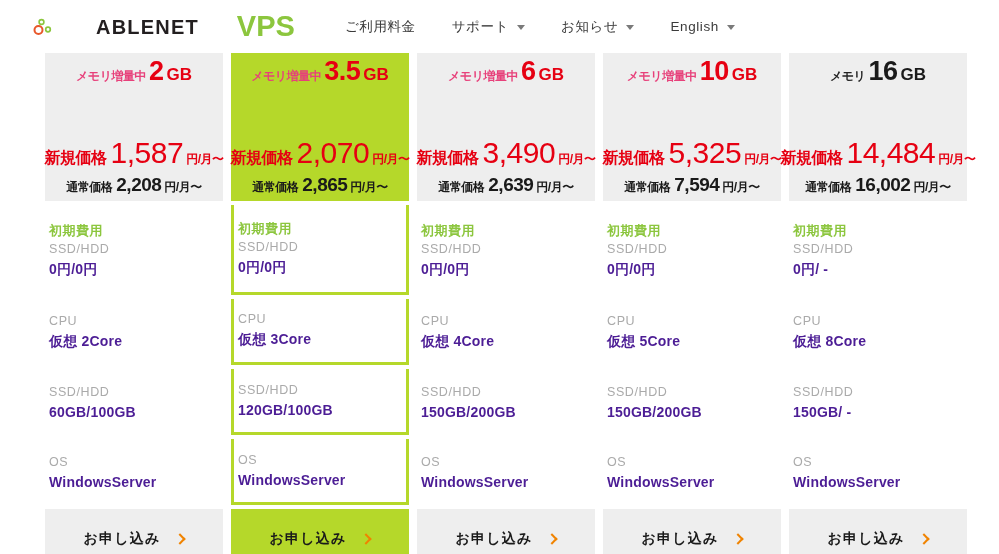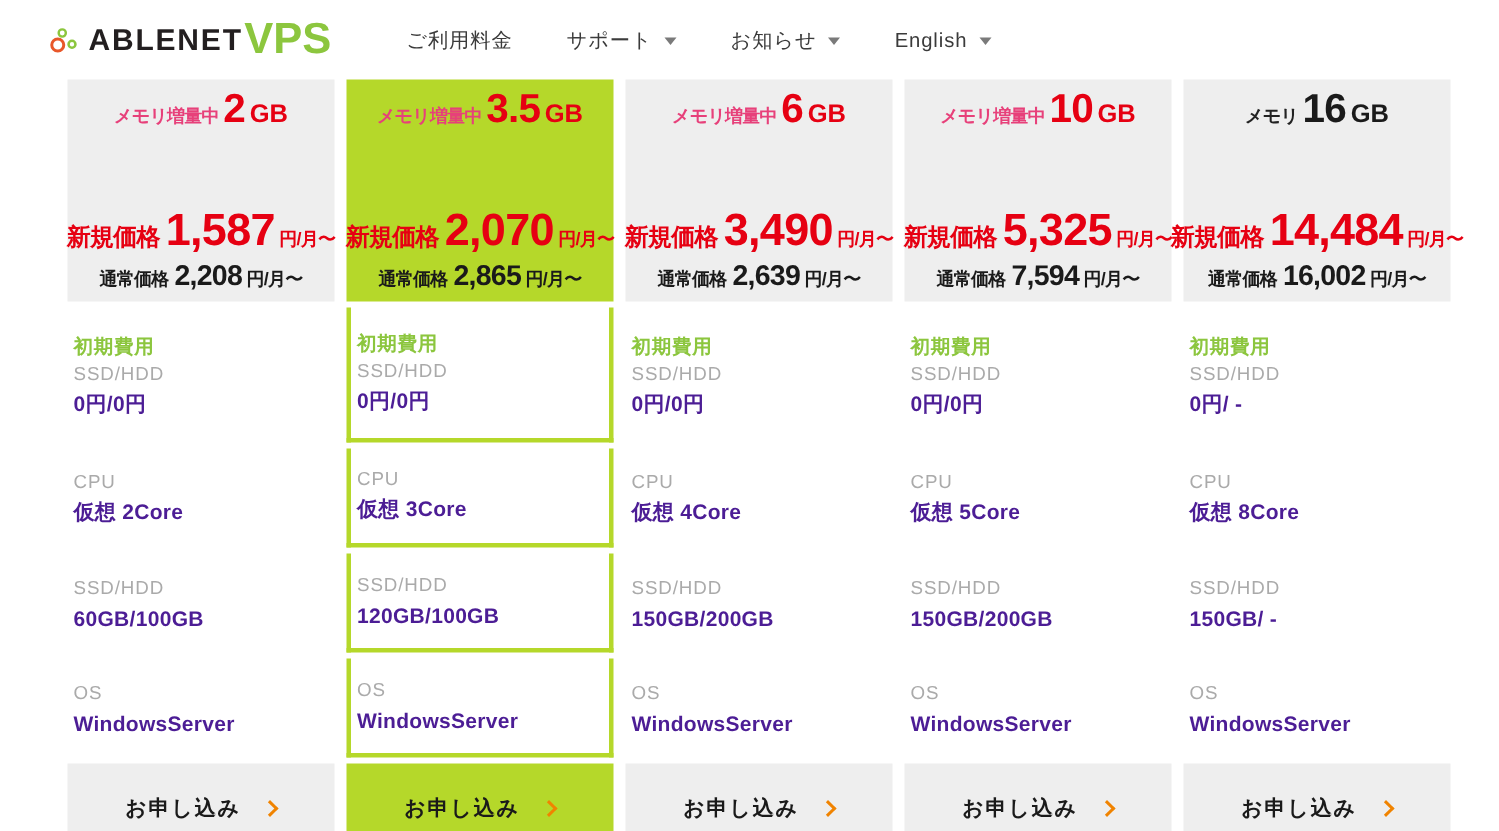--- a/index.html
+++ b/index.html
@@ -26,20 +26,21 @@
     align-items: center;
     padding-left: 33px;
   }
 
   .brand {
     display: flex;
     align-items: center;
     height: 100%;
     text-decoration: none;
     margin-right: 32px;
+    gap: 37px;
   }
 
   .brand-dots {
     display: block;
     width: 24px;
     height: 20px;
     margin-right: 2px;
     flex: none;
   }
 
@@ -167,21 +168,21 @@
   .new-label {
     font-size: 16px;
     font-weight: bold;
     color: #e60012;
     letter-spacing: -0.5px;
     margin-right: 4px;
   }
 
   .new-price {
     font-size: 30px;
-    font-weight: bold;
+    font-weight: normal;
     color: #e60012;
     line-height: 1;
     letter-spacing: -0.5px;
     margin-top: 48px;
   }
 
   .new-unit {
     font-size: 12px;
     font-weight: bold;
     color: #e60012;

